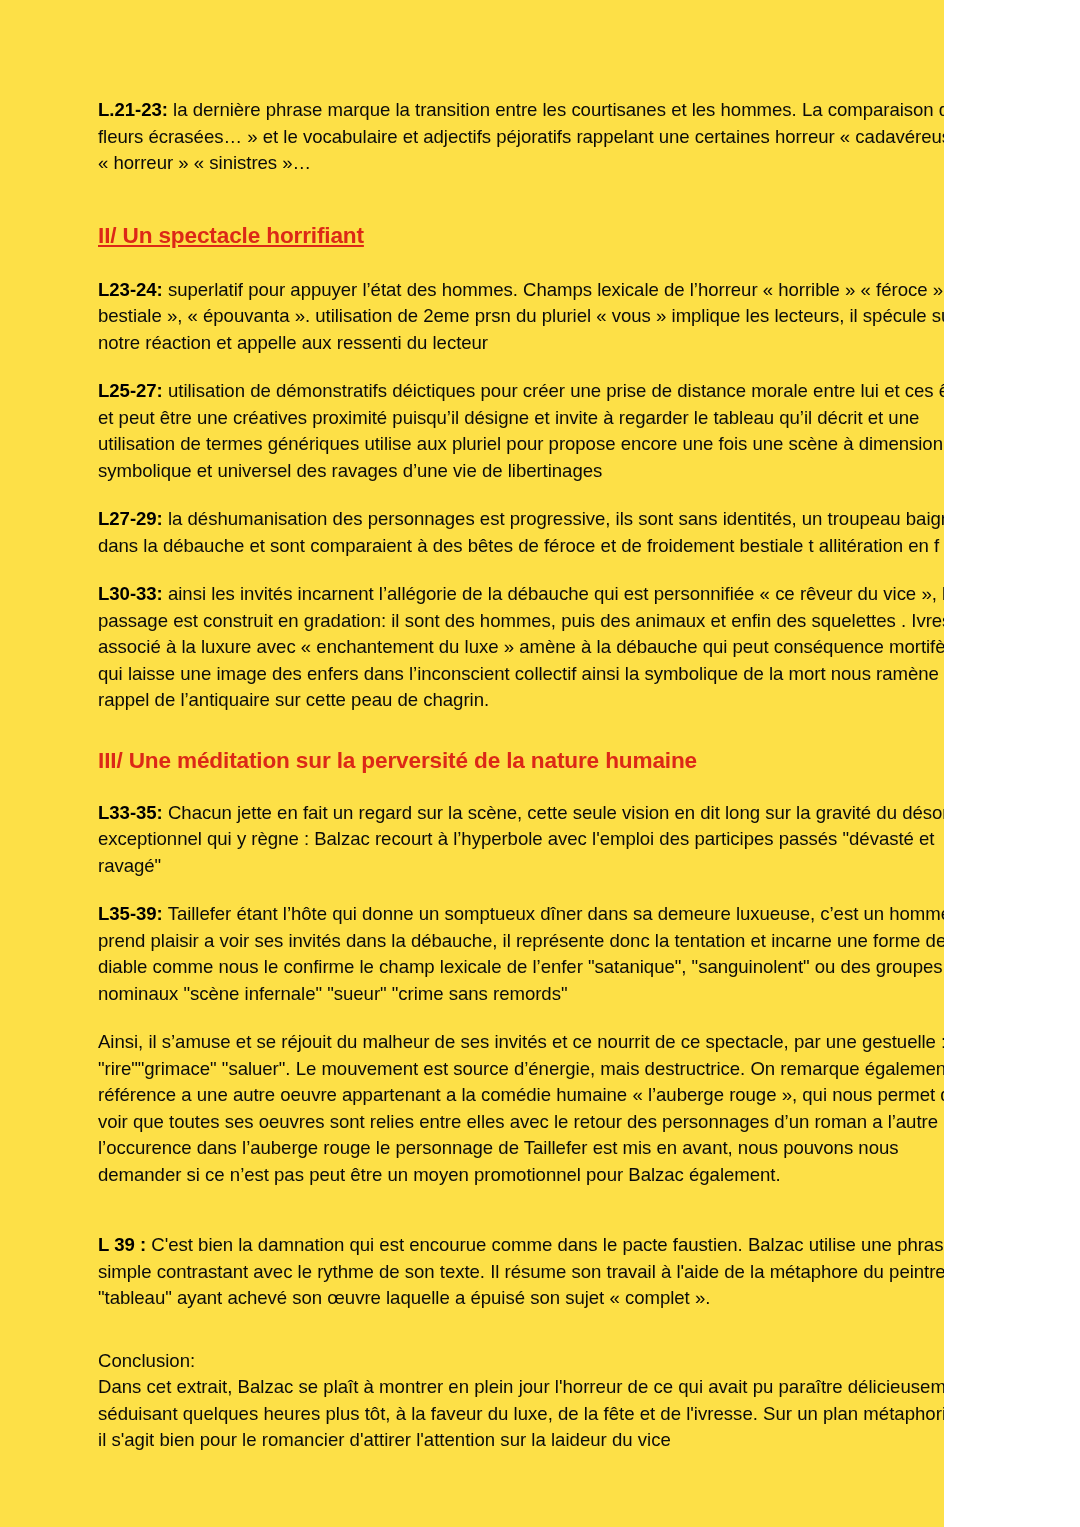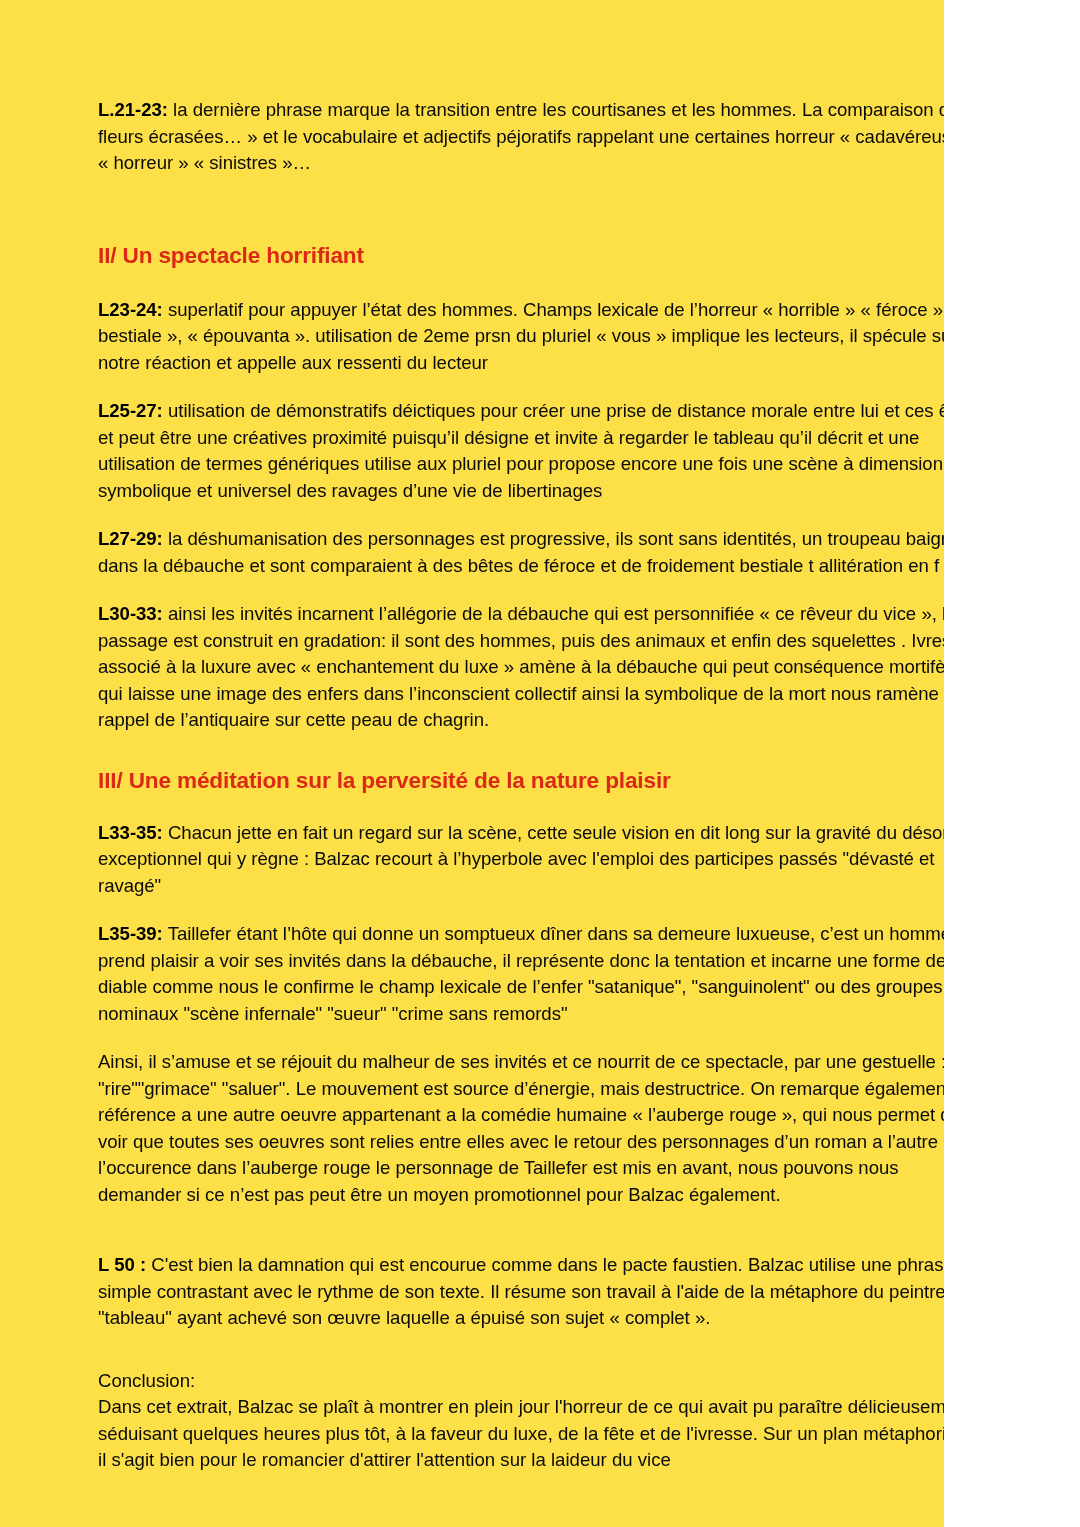--- a/index.html
+++ b/index.html
@@ -48,21 +48,22 @@
   }
   h2.heading {
     margin: 0 0 26px 0;
     font-size: 22.6px;
     line-height: 30px;
     font-weight: bold;
     color: #dc2817;
     letter-spacing: -0.15px;
   }
   h2.heading.h-second {
-    margin-top: 64px;
+    margin-top: 44px;
+    text-decoration: underline;
   }
   h2.heading.h-third {
     margin-top: 32px;
     margin-bottom: 24px;
   }
   .conclusion-label {
     display: inline-block;
     text-underline-offset: 2px;
   }
   p.conclusion-block {
@@ -86,29 +87,29 @@
     <h2 class="heading h-second">II/ Un spectacle horrifiant</h2>
 
     <p class="para"><span class="ref">L23-24:</span><span> superlatif pour appuyer l’état des hommes. Champs lexicale de l’horreur «  horrible » « féroce », « bestiale », « épouvanta ». utilisation de 2eme prsn du pluriel « vous » implique les lecteurs, il spécule sur notre réaction et appelle aux ressenti du lecteur</span></p>
 
     <p class="para"><span class="ref">L25-27:</span><span> utilisation de démonstratifs déictiques pour créer une prise de distance morale entre lui et ces êtres et peut être une créatives proximité puisqu’il désigne et invite à regarder le tableau qu’il décrit et une utilisation de termes génériques utilise aux pluriel pour propose encore une fois une scène à dimension symbolique et universel des ravages d’une vie de libertinages</span></p>
 
     <p class="para"><span class="ref">L27-29:</span><span> la déshumanisation des personnages est progressive, ils sont sans identités, un troupeau baigne dans la débauche et sont comparaient à des bêtes de féroce et de froidement bestiale t allitération en f</span></p>
 
     <p class="para tight"><span class="ref">L30-33:</span><span> ainsi les invités incarnent l’allégorie de la débauche qui est personnifiée « ce rêveur du vice », le passage est construit en gradation: il sont des hommes, puis des animaux et enfin des squelettes . Ivresse associé à la luxure avec «  enchantement du luxe » amène à la débauche qui peut conséquence mortifère qui laisse une image des enfers dans l’inconscient collectif ainsi la symbolique de la mort nous ramène au rappel de l’antiquaire sur cette peau de chagrin.</span></p>
 
-    <h2 class="heading h-third">III/ Une méditation sur la perversité de la nature plaisir</h2>
+    <h2 class="heading h-third">III/ Une méditation sur la perversité de la nature humaine</h2>
 
     <p class="para"><span class="ref">L33-35:</span><span> Chacun jette en fait un regard sur la scène, cette seule vision en dit long sur la gravité du désordre exceptionnel qui y règne : Balzac recourt à l’hyperbole avec l'emploi des participes passés "dévasté et ravagé"</span></p>
 
     <p class="para"><span class="ref">L35-39:</span><span> Taillefer étant l’hôte qui donne un somptueux dîner dans sa demeure luxueuse, c’est un homme qui prend plaisir a voir ses invités dans la débauche, il représente donc la tentation et incarne une forme de diable comme nous le confirme le champ lexicale de l’enfer "satanique", "sanguinolent" ou des groupes nominaux "scène infernale" "sueur"  "crime sans remords"</span></p>
 
     <p class="para big-gap"><span>Ainsi, il s’amuse et se réjouit du malheur de ses invités et ce nourrit de ce spectacle, par une gestuelle : "rire""grimace" "saluer". Le mouvement est source d’énergie, mais destructrice. On remarque également la référence a une autre oeuvre appartenant a la comédie humaine « l’auberge rouge », qui nous permet de voir que toutes ses oeuvres sont relies entre elles avec le retour des personnages d’un roman a l’autre et en l’occurence dans l’auberge rouge le personnage de Taillefer est mis en avant, nous pouvons nous demander si ce n’est pas peut être un moyen promotionnel pour Balzac également.</span></p>
 
-    <p class="para"><span class="ref">L 50 :</span><span> C'est bien la damnation qui est encourue comme dans le pacte faustien. Balzac utilise une phrase simple contrastant avec le rythme de son texte. Il résume son travail à l'aide de la métaphore du peintre  "tableau" ayant achevé son œuvre laquelle a épuisé son sujet « complet ».</span></p>
+    <p class="para"><span class="ref">L 39 :</span><span> C'est bien la damnation qui est encourue comme dans le pacte faustien. Balzac utilise une phrase simple contrastant avec le rythme de son texte. Il résume son travail à l'aide de la métaphore du peintre  "tableau" ayant achevé son œuvre laquelle a épuisé son sujet « complet ».</span></p>
 
 
     <div class="conclusion-wrap">
       <p class="conclusion-block"><span class="conclusion-label">Conclusion:</span><br><span>Dans cet extrait, Balzac se plaît à montrer en plein jour l'horreur de ce qui avait pu paraître délicieusement séduisant quelques heures plus tôt, à la faveur du luxe, de la fête et de l'ivresse. Sur un plan métaphorique. il s'agit bien pour le romancier d'attirer l'attention sur la laideur du vice</span></p>
     </div>
 
   </div>
 </div>
 
 </body></html>

